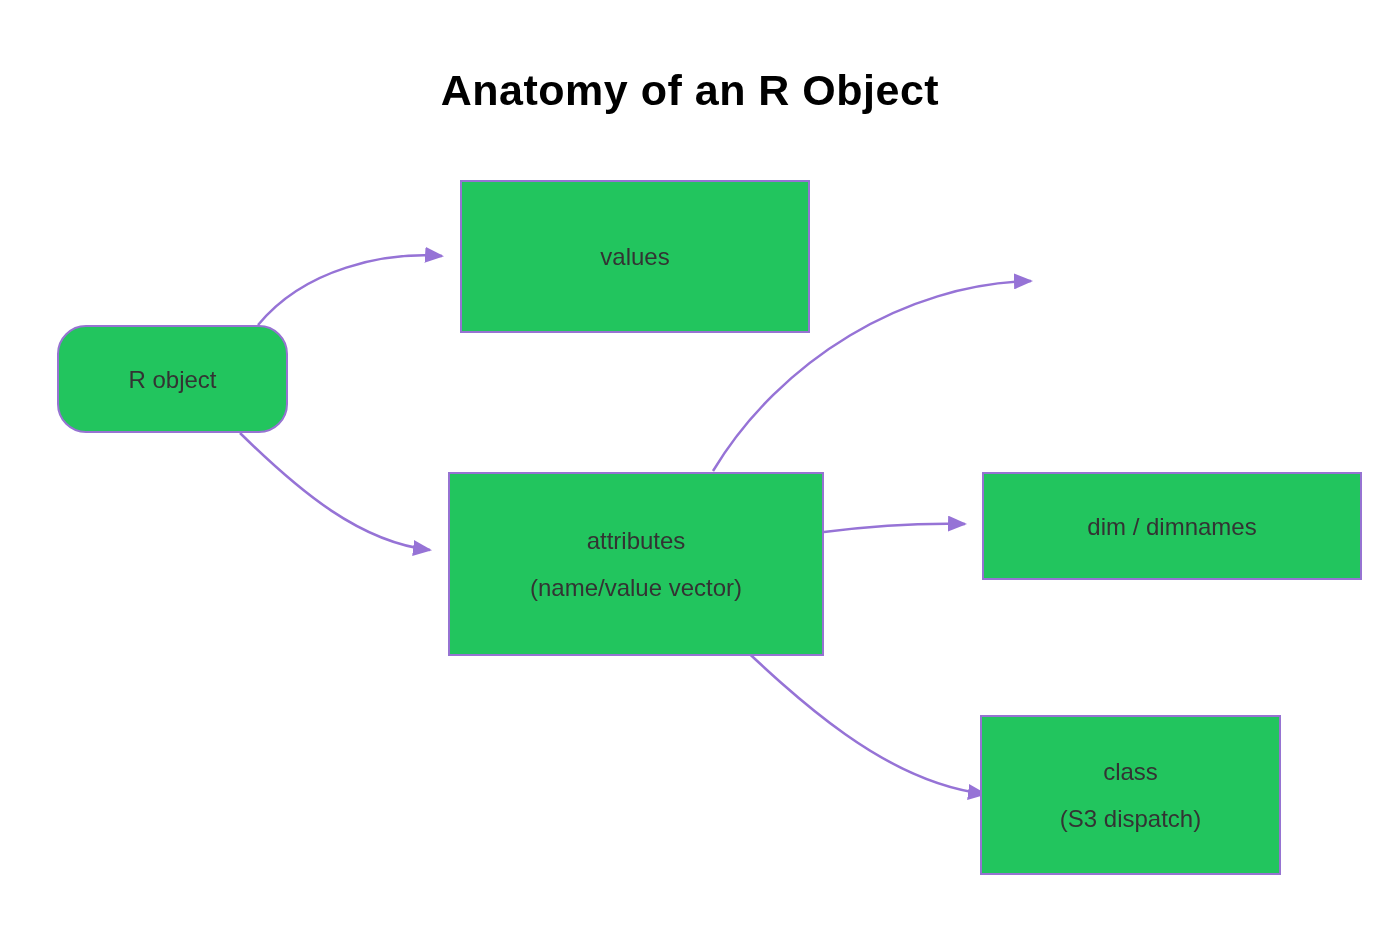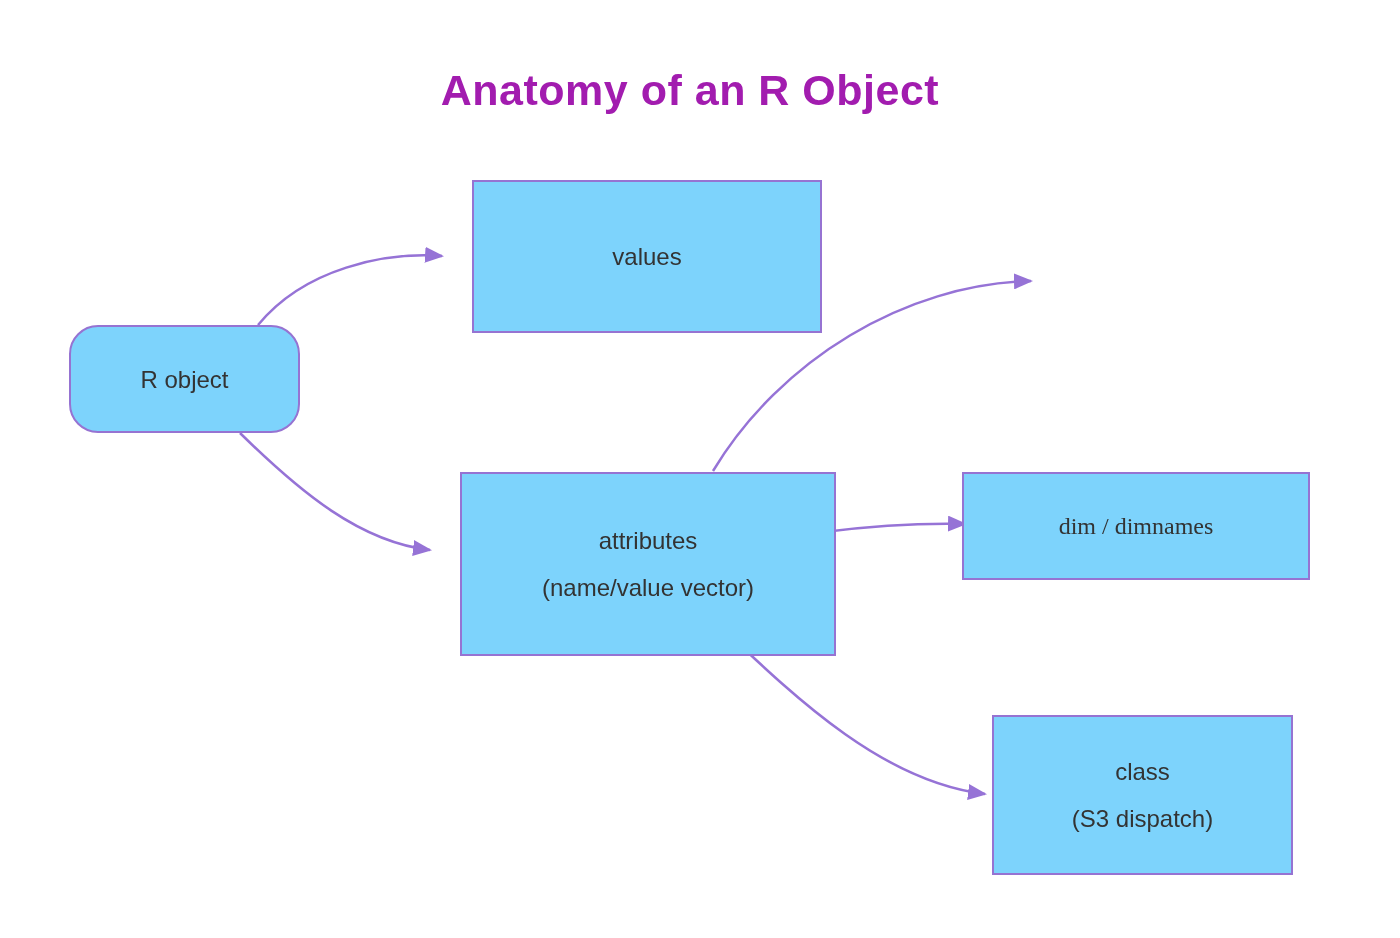--- a/index.html
+++ b/index.html
@@ -16,51 +16,50 @@
     overflow: hidden;
   }
   .title {
     position: absolute;
     top: 66px;
     left: 0;
     width: 1380px;
     text-align: center;
     font-size: 43px;
     font-weight: 700;
-    color: #a21caf;
+    color: #000000;
     letter-spacing: 0.5px;
   }
   .edges {
     position: absolute;
     top: 0;
     left: 0;
     width: 1400px;
     height: 938px;
     pointer-events: none;
   }
   .node {
     position: absolute;
     box-sizing: border-box;
-    background: #7dd3fc;
+    background: #22c55e;
     border: 2px solid #9673d2;
     display: flex;
     flex-direction: column;
     align-items: center;
     justify-content: center;
     text-align: center;
     color: #333333;
     font-size: 24px;
     line-height: 47px;
-    margin-left: 12px;
   }
   .node-r-object   { left: 57px;   top: 325px; width: 231px; height: 108px; border-radius: 29px; }
   .node-values     { left: 460px;  top: 180px; width: 350px; height: 153px; }
   .node-attributes { left: 448px;  top: 472px; width: 376px; height: 184px; }
   .node-names      { left: 1049px; top: 228px; width: 213px; height: 105px; }
-  .node-dim        { left: 950px;  top: 472px; width: 348px; height: 108px; font-family: Liberation Serif, serif; }
+  .node-dim        { left: 982px;  top: 472px; width: 380px; height: 108px; }
   .node-class      { left: 980px; top: 715px; width: 301px; height: 160px; }
 </style>
 </head>
 <body>
 
 <div class="canvas">
 
   <div class="title">Anatomy of an R Object</div>
 
   <svg class="edges" viewBox="0 0 1400 938" xmlns="http://www.w3.org/2000/svg">

